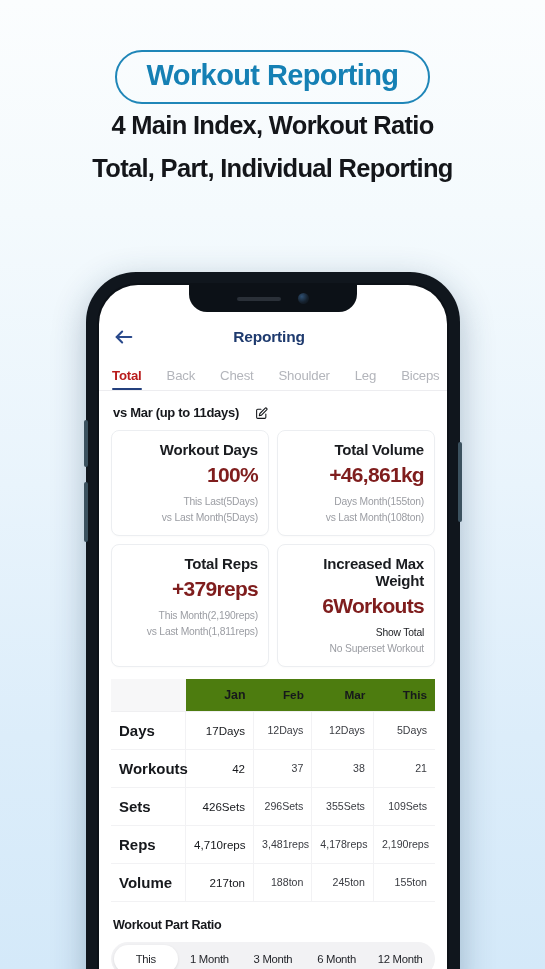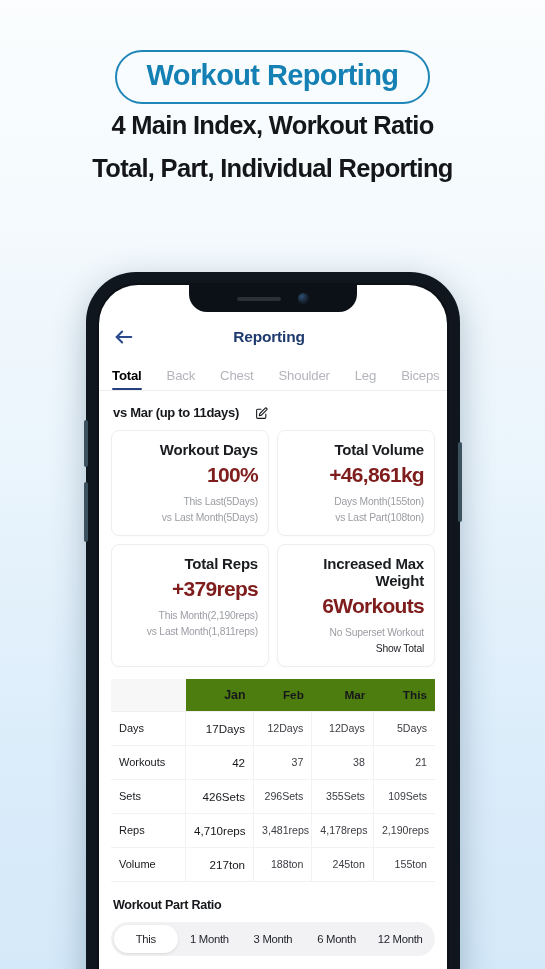--- a/index.html
+++ b/index.html
@@ -148,21 +148,21 @@
   }
   .tab {
     font-size: 13.2px;
     color: #b3b5bb;
     padding-bottom: 7px;
     position: relative;
     cursor: pointer;
     letter-spacing: -0.2px;
   }
   .tab.active {
-    color: #000000;
+    color: #b91c1c;
     font-weight: bold;
   }
   .tab.active::after {
     content: "";
     position: absolute;
     left: 0; right: 0; bottom: 0;
     height: 2.5px;
     background: #24407d;
     border-radius: 2px;
   }
@@ -239,22 +239,23 @@
     font-size: 10.6px;
     color: #3a3c42;
     padding: 10px 8px;
     text-align: right;
     border-bottom: 1px solid #f2f2f4;
     border-left: 1px solid #f2f2f4;
   }
   .table td.rowhead {
     text-align: left;
     color: #16181c;
-    font-size: 11px;
+    font-size: 15px;
     border-left: none;
+    font-weight: bold;
   }
   .table td.c1 { font-size: 11.6px; color: #16181c; }
   .table th.c1 { font-size: 12.4px; }
   .table tr:last-child td { border-bottom: 1px solid #f2f2f4; }
 
   
   .part-title {
     margin: 16px 0 10px 2px;
     font-size: 12.6px;
     font-weight: bold;
@@ -343,33 +344,33 @@
           <div class="card">
             <div class="card-title">Workout Days</div>
             <div class="card-value">100%</div>
             <div class="card-sub">This Last(5Days)</div>
             <div class="card-sub">vs Last Month(5Days)</div>
           </div>
           <div class="card">
             <div class="card-title">Total Volume</div>
             <div class="card-value">+46,861kg</div>
             <div class="card-sub">Days Month(155ton)</div>
-            <div class="card-sub">vs Last Part(108ton)</div>
+            <div class="card-sub">vs Last Month(108ton)</div>
           </div>
           <div class="card">
             <div class="card-title">Total Reps</div>
             <div class="card-value">+379reps</div>
             <div class="card-sub">This Month(2,190reps)</div>
             <div class="card-sub">vs Last Month(1,811reps)</div>
           </div>
           <div class="card">
             <div class="card-title">Increased Max Weight</div>
             <div class="card-value">6Workouts</div>
+            <div class="card-sub dark">Show Total</div>
             <div class="card-sub">No Superset Workout</div>
-            <div class="card-sub dark">Show Total</div>
           </div>
         </div>
 
         <table class="table">
           <thead>
             <tr>
               <th style="width:23%"></th>
               <th class="c1" style="width:21%">Jan</th>
               <th style="width:18%">Feb</th>
               <th style="width:19%">Mar</th>

